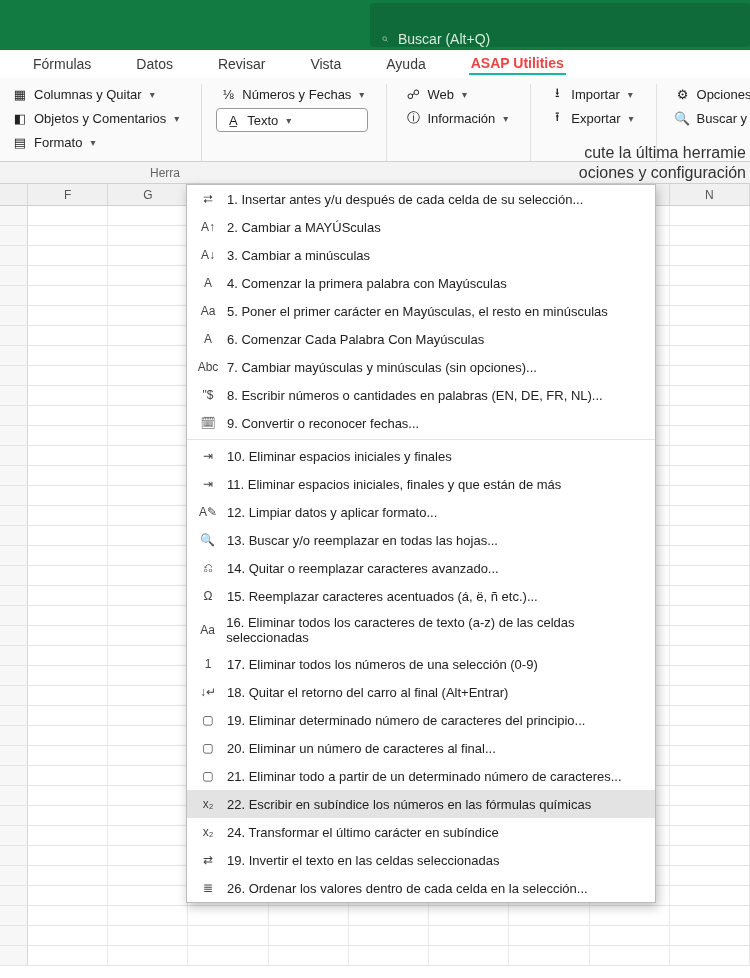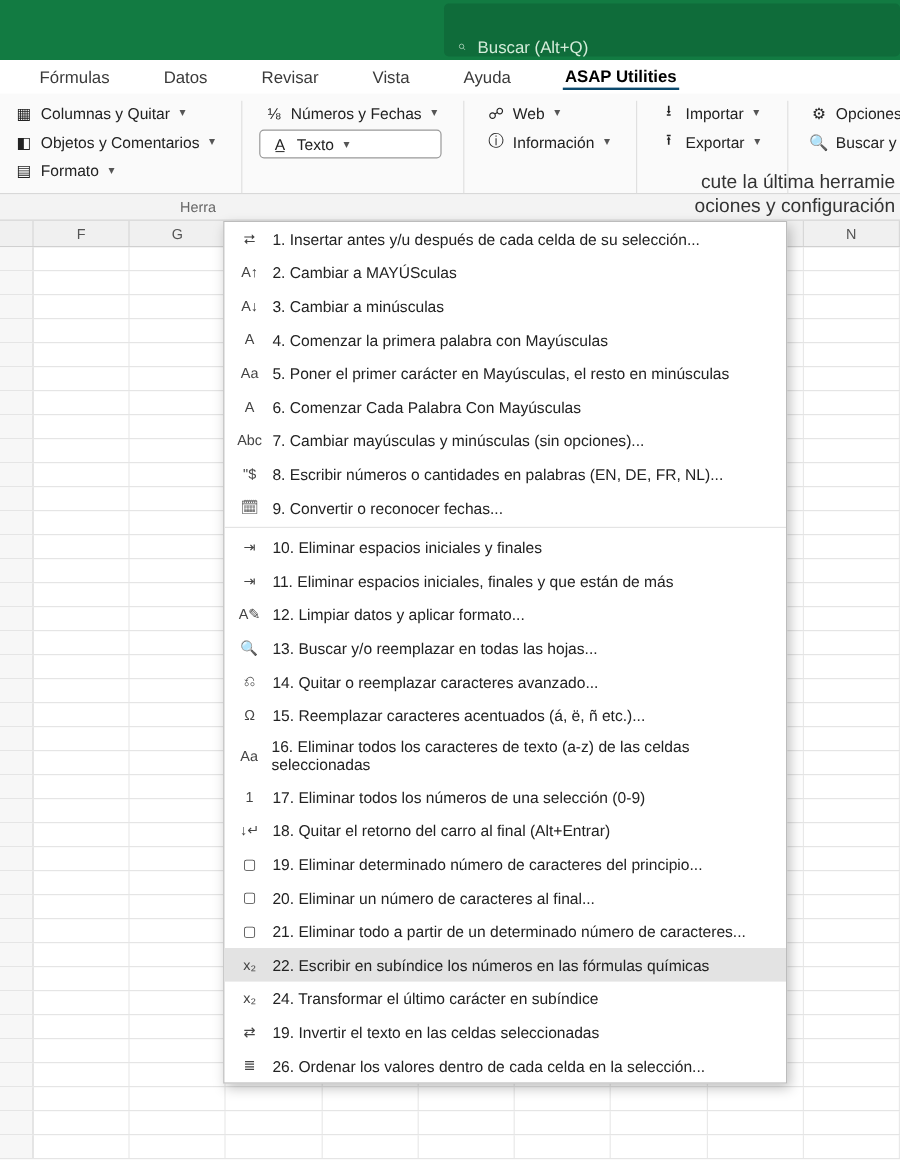--- a/index.html
+++ b/index.html
@@ -11,21 +11,21 @@
     display: flex; align-items: flex-end; padding: 0 12px; color: #d4ecd9;
   }
   .search-box svg { margin-right: 10px; }
   .search-placeholder { font-size: 14px; color: #d4ecd9; }
 
   .tabs-row {
     height: 28px; background: #fff; display: flex; align-items: center;
     padding: 0 8px; gap: 18px; border-bottom: 1px solid #fff;
   }
   .tab { font-size: 14px; color: #3a3a3a; cursor: pointer; padding: 2px 2px; margin-left: 23px; }
-  .tab.active { color: #000000; font-weight: 600; border-bottom: 2px solid #0c4a6e; }
+  .tab.active { color: #ef4444; font-weight: 600; border-bottom: 2px solid #14b8a6; }
 
   .ribbon {
     background: #fafafa; border-bottom: 1px solid #d0d0d0;
     padding: 6px 8px 0 8px; display: flex; gap: 0;
   }
   .ribbon-group {
     display: flex; flex-direction: column; gap: 4px; padding-right: 18px;
     border-right: 1px solid #e0e0e0; margin-right: 14px;
   }
   .ribbon-group:last-child { border-right: none; }

